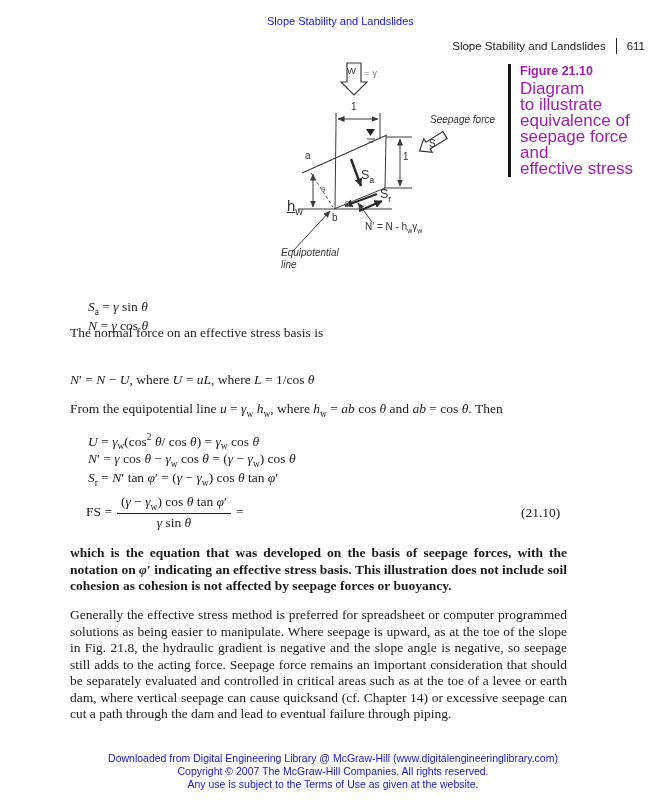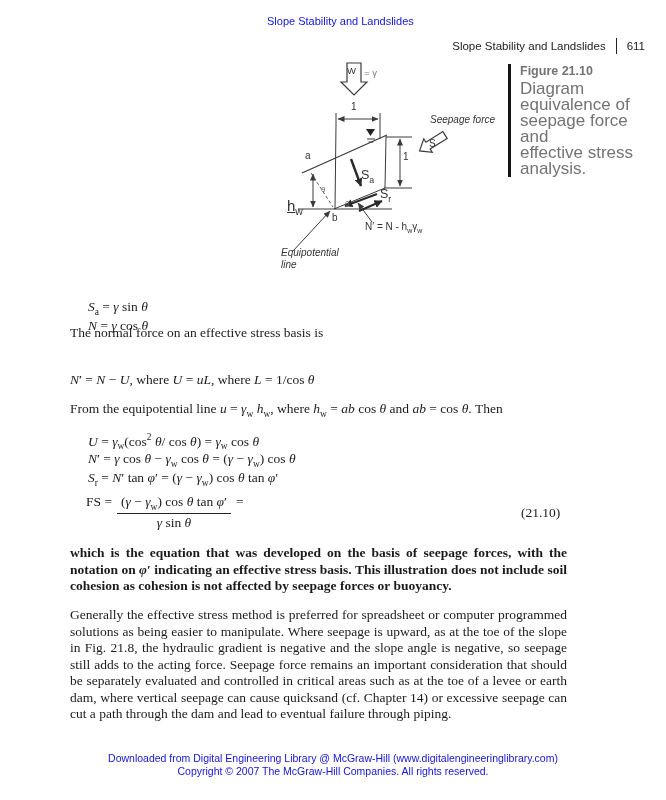--- a/index.html
+++ b/index.html
@@ -7,35 +7,35 @@
         font-family:"Liberation Serif",serif;color:#1b1b1b;}
   .abs{position:absolute;}
   
   .top-link{font-family:"Liberation Sans",sans-serif;font-size:11px;color:#1414d6;}
   
   .hdr{display:flex;align-items:center;gap:10px;font-family:"Liberation Sans",sans-serif;
        font-size:11.5px;color:#222;}
   .hdr .sep{width:1px;height:16px;background:#222;}
   
   .caption{border-left:3px solid #141414;padding-left:9px;width:140px;
-           font-family:"Liberation Sans",sans-serif;color:#737373;}
+           font-family:"Liberation Sans",sans-serif;color:#a21caf;}
   .caption .cap-title{font-weight:bold;font-size:12.5px;margin-bottom:3px;}
   .caption .cap-line{font-size:17px;line-height:16px;}
   
   .diagram{width:230px;height:235px;}
   .diagram svg{position:absolute;left:0;top:0;}
   .dlabel{position:absolute;font-family:"Liberation Sans",sans-serif;color:#333;
           white-space:nowrap;line-height:1;}
   .dlabel sub{font-size:70%;}
   .it{font-style:italic;}
   
   .eq{font-size:13.5px;white-space:nowrap;}
   .eq sub{font-size:70%;} .eq sup{font-size:70%;}
   .body-text{font-size:13.5px;line-height:16.5px;text-align:justify;width:497px;}
-  .fs-row{display:flex;gap:5px;font-size:13.5px;}
+  .fs-row{display:flex;align-items:center;gap:5px;font-size:13.5px;}
   .frac{display:inline-block;text-align:center;}
   .frac .num{display:block;padding:0 4px 1px 4px;border-bottom:1px solid #222;}
   .frac .den{display:block;padding:1px 4px 0 4px;}
   .frac sub,.frac sup{font-size:70%;}
   .fs-pair{display:flex;align-items:center;gap:2px;}
   
   .footer{width:666px;text-align:center;font-family:"Liberation Sans",sans-serif;
           font-size:10.5px;line-height:13.2px;color:#1414d6;}
 </style>
 </head>
@@ -122,24 +122,24 @@
     <div class="dlabel" style="left:100px;top:128px;font-size:12.5px;">S<sub>r</sub></div>
     <div class="dlabel" style="left:65px;top:140px;font-size:8px;color:#666;">θ</div>
     <div class="dlabel" style="left:85px;top:162px;font-size:10px;">N′ = N - h<sub>w</sub>γ<sub>w</sub></div>
     <div class="dlabel it" style="left:1px;top:188px;font-size:10px;">Equipotential</div>
     <div class="dlabel it" style="left:1px;top:200px;font-size:10px;">line</div>
   </div>
 
   <div class="abs caption" style="left:508px;top:64px;">
     <div class="cap-title">Figure 21.10</div>
     <div class="cap-line">Diagram</div>
+    <div class="cap-line">to illustrate</div>
     <div class="cap-line">equivalence of</div>
     <div class="cap-line">seepage force and</div>
     <div class="cap-line">effective stress</div>
-    <div class="cap-line">analysis.</div>
   </div>
 
   <div class="abs eq" style="left:88px;top:299px;"><i>S</i><sub>a</sub> = <i>γ</i> sin <i>θ</i></div>
   <div class="abs eq" style="left:88px;top:318px;"><i>N</i> = <i>γ</i> cos <i>θ</i></div>
   <div class="abs eq" style="left:70px;top:325px;">The normal force on an effective stress basis is</div>
   <div class="abs eq" style="left:70px;top:372px;"><i>N</i>′ = <i>N</i> − <i>U</i>, where <i>U</i> = <i>uL</i>, where <i>L</i> = 1/cos <i>θ</i></div>
   <div class="abs eq" style="left:70px;top:401px;white-space:normal;width:500px;">From the equipotential line <i>u</i> = <i>γ</i><sub>w</sub> <i>h</i><sub>w</sub>, where <i>h</i><sub>w</sub> = <i>ab</i> cos <i>θ</i> and <i>ab</i> = cos <i>θ</i>. Then</div>
   <div class="abs eq" style="left:88px;top:432px;"><i>U</i> = <i>γ</i><sub>w</sub>(cos<sup>2</sup> <i>θ</i>/ cos <i>θ</i>) = <i>γ</i><sub>w</sub> cos <i>θ</i></div>
   <div class="abs eq" style="left:88px;top:451px;"><i>N</i>′ = <i>γ</i> cos <i>θ</i> − <i>γ</i><sub>w</sub> cos <i>θ</i> = (<i>γ</i> − <i>γ</i><sub>w</sub>) cos <i>θ</i></div>
   <div class="abs eq" style="left:88px;top:470px;"><i>S</i><sub>r</sub> = <i>N</i>′ tan <i>φ</i>′ = (<i>γ</i> − <i>γ</i><sub>w</sub>) cos <i>θ</i> tan <i>φ</i>′</div>
@@ -153,15 +153,16 @@
     <span>=</span>
   </div>
   <div class="abs eq" style="left:521px;top:505px;">(21.10)</div>
 
   <div class="abs body-text" style="left:70px;top:545px;font-weight:bold;">which is the equation that was developed on the basis of seepage forces, with the notation on <i>φ</i>′ indicating an effective stress basis. This illustration does not include soil cohesion as cohesion is not affected by seepage forces or buoyancy.</div>
   <div class="abs body-text" style="left:70px;top:607px;">Generally the effective stress method is preferred for spreadsheet or computer programmed solutions as being easier to manipulate. Where seepage is upward, as at the toe of the slope in Fig. 21.8, the hydraulic gradient is negative and the slope angle is negative, so seepage still adds to the acting force. Seepage force remains an important consideration that should be separately evaluated and controlled in critical areas such as at the toe of a levee or earth dam, where vertical seepage can cause quicksand (cf. Chapter 14) or excessive seepage can cut a path through the dam and lead to eventual failure through piping.</div>
 
   <div class="abs footer" style="left:0;top:752px;">
     <div>Downloaded from Digital Engineering Library @ McGraw-Hill (www.digitalengineeringlibrary.com)</div>
     <div>Copyright © 2007 The McGraw-Hill Companies. All rights reserved.</div>
+    <div>Any use is subject to the Terms of Use as given at the website.</div>
   </div>
 
 </div>
 
 </body></html>

